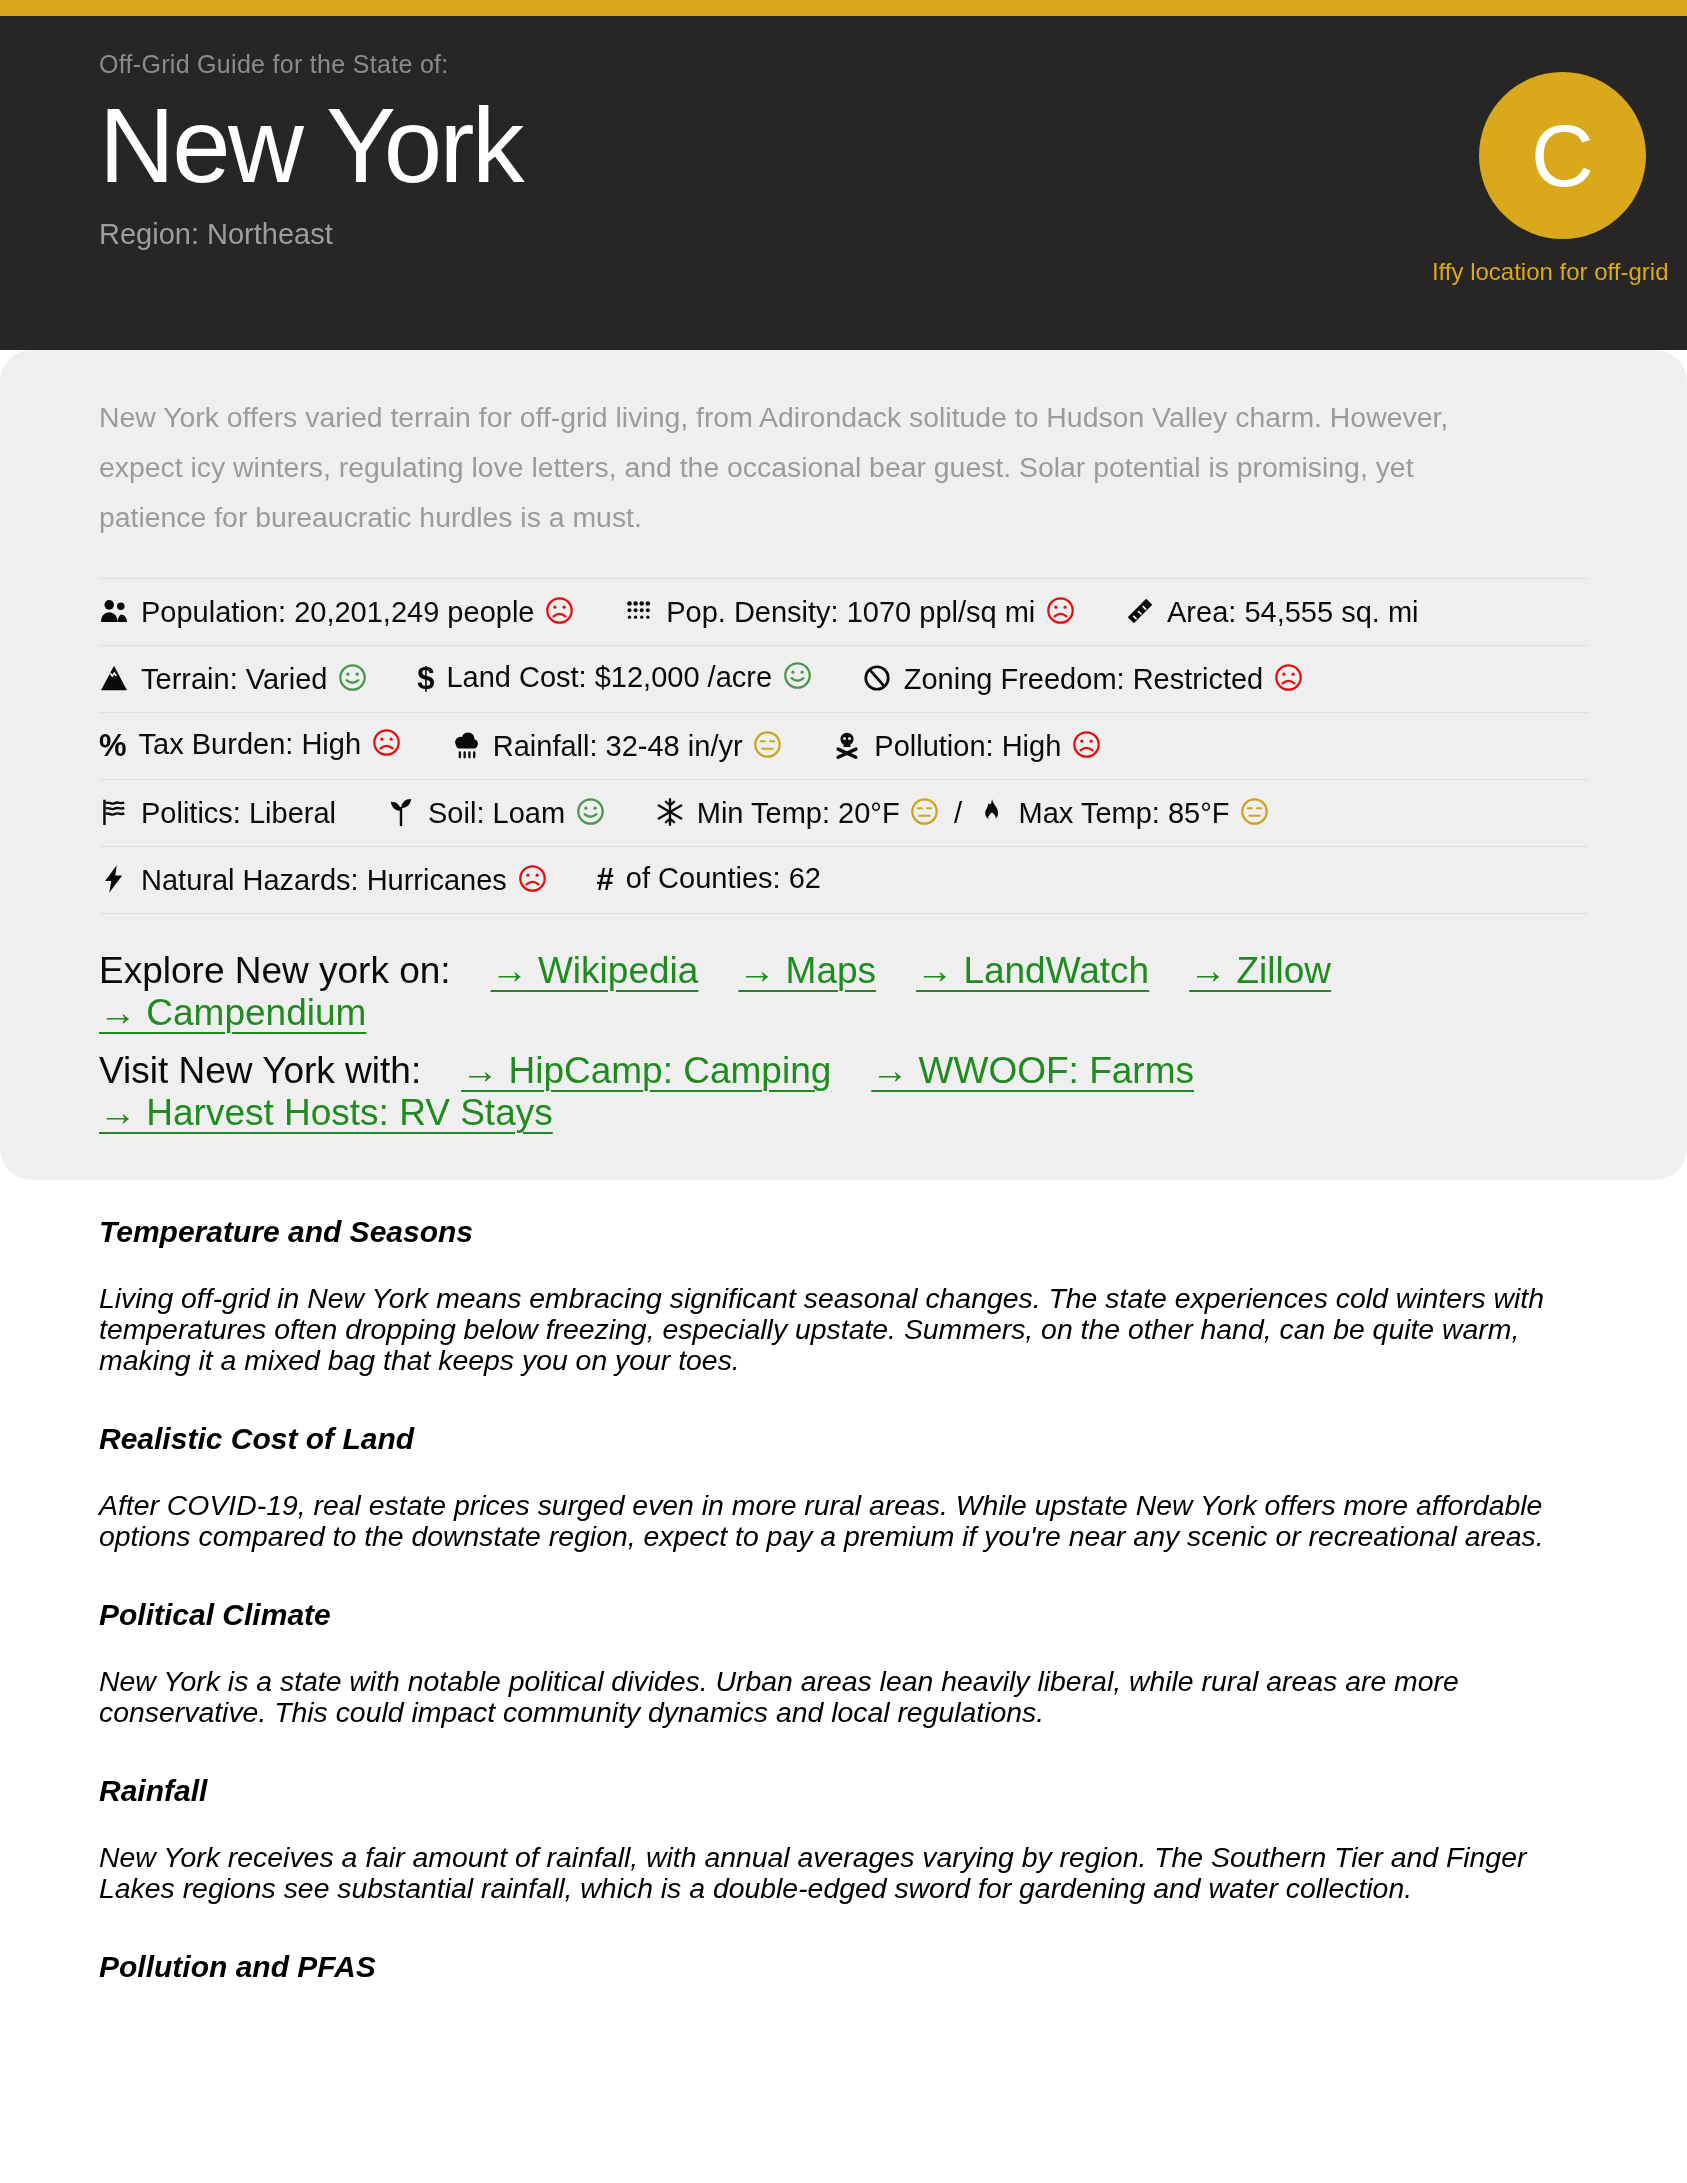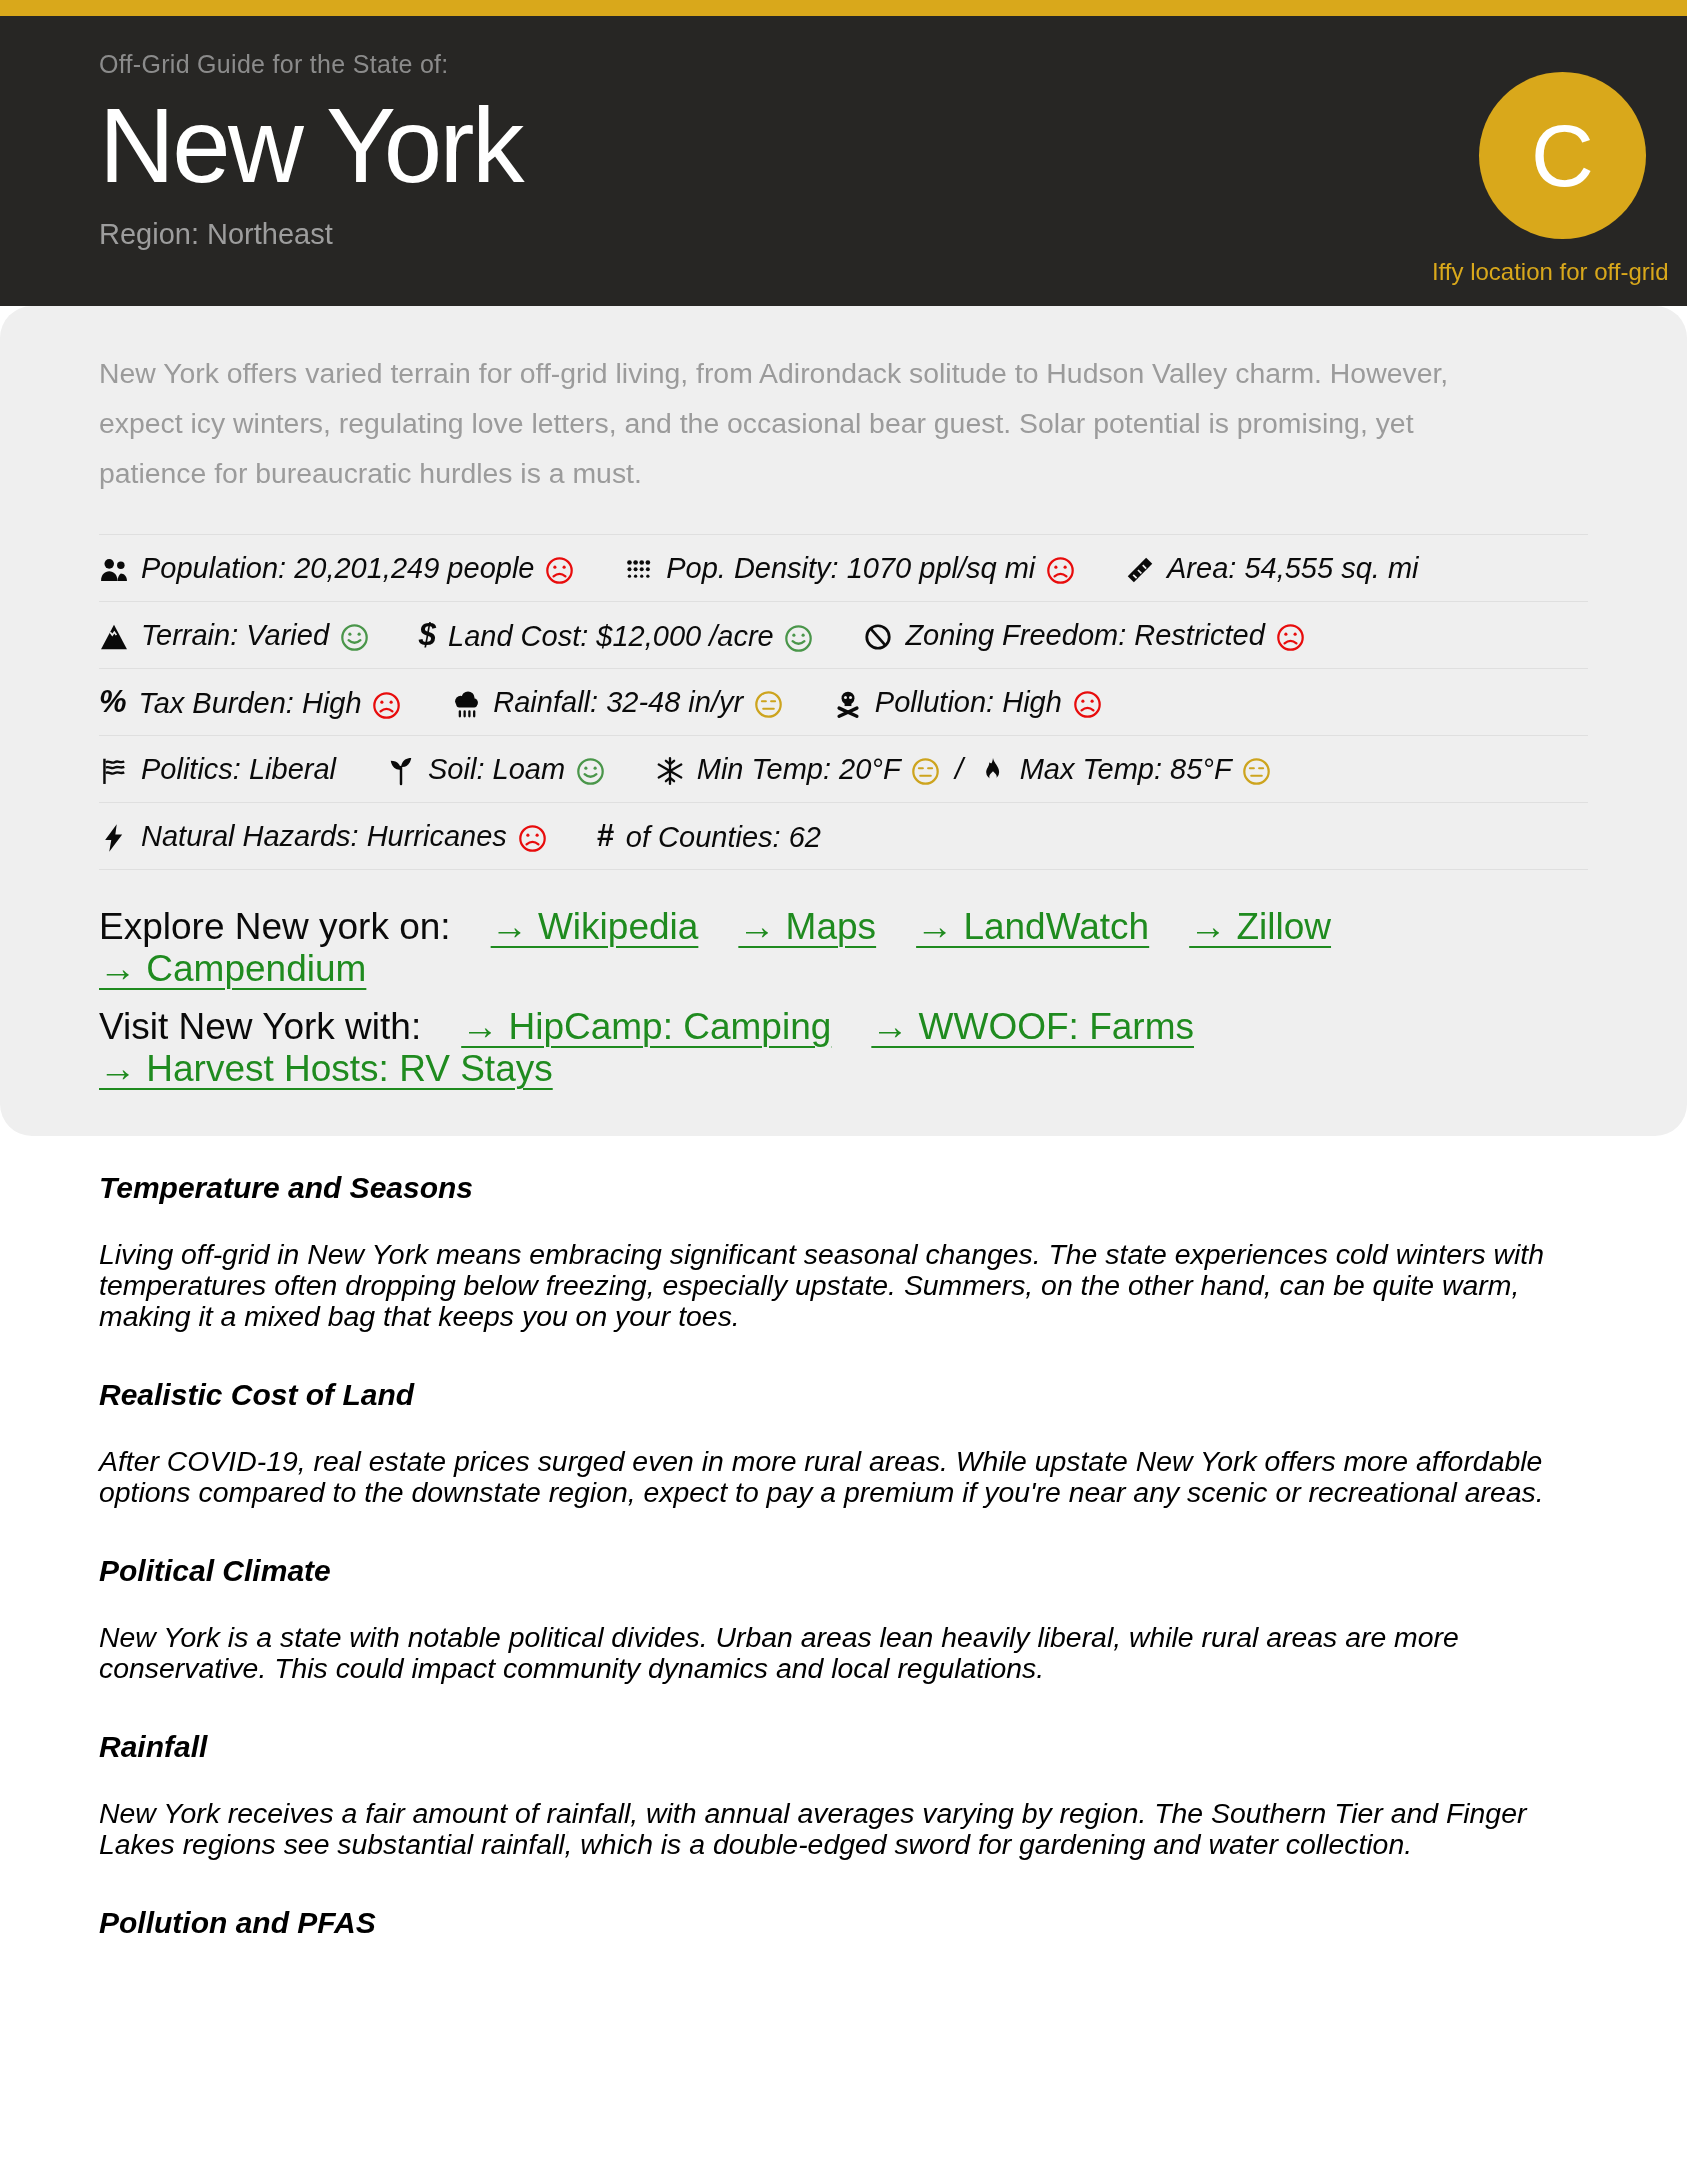--- a/index.html
+++ b/index.html
@@ -3,37 +3,37 @@
 <meta charset="utf-8">
 <style>
   html,body{margin:0;padding:0;}
   body{
     width:1687px;height:2183px;overflow:hidden;background:#ffffff;
     font-family:"Liberation Sans", sans-serif;color:#0a0a0a;position:relative;
   }
   
   .topbar{height:16px;background:#d9a81b;}
   
-  .header{background:#272624;height:290px;box-sizing:border-box;
+  .header{background:#272624;height:334px;box-sizing:border-box;
     padding:34px 99px 12px 99px;position:relative;}
   .kicker{font-size:25px;color:#8b8b8b;letter-spacing:0.3px;}
   .title{font-size:105px;line-height:1.05;color:#ffffff;font-weight:400;
     letter-spacing:-2.6px;margin:12px 0 16px 0;}
   .region{font-size:29px;color:#9d9d9d;margin-top:17px;}
   .grade-circle{position:absolute;top:56px;right:41px;width:167px;height:167px;
     border-radius:50%;background:#d9a81b;display:flex;align-items:center;justify-content:center;}
   .grade-letter{font-size:87px;color:#ffffff;font-weight:400;}
   .grade-note{position:absolute;top:242px;right:18.5px;font-size:24px;color:#d9a81b;}
   
   .panel{background:#efefef;box-sizing:border-box;padding:42px 99px 46px 99px;border-radius:32px;}
   .intro{font-size:28.4px;line-height:50px;color:#9b9b9b;max-width:1422px;margin:0 0 36px 0;}
   .stats{border-bottom:1.3px solid #dfdfdf;}
   .srow{display:flex;align-items:center;column-gap:50px;min-height:66px;
     border-top:1.3px solid #dfdfdf;}
-  .cell{display:flex;align-items:flex-end;column-gap:12px;font-size:29px;white-space:nowrap;font-style:italic;}
+  .cell{display:flex;align-items:flex-start;column-gap:12px;font-size:29px;white-space:nowrap;}
   .icon{display:inline-flex;align-items:center;justify-content:center;color:#0a0a0a;}
   .icon svg{width:30px;height:30px;display:block;}
   .icon .glyph{font-size:31px;font-weight:700;}
   .face{display:inline-flex;margin-left:-1.3px;}
   .face svg{width:29px;height:29px;display:block;}
   .face-happy{color:#4a964a;}
   .face-sad{color:#e80c0c;}
   .face-neutral{color:#cda41e;}
   .tsep{font-size:29px;margin:0 2.6px;}
   

